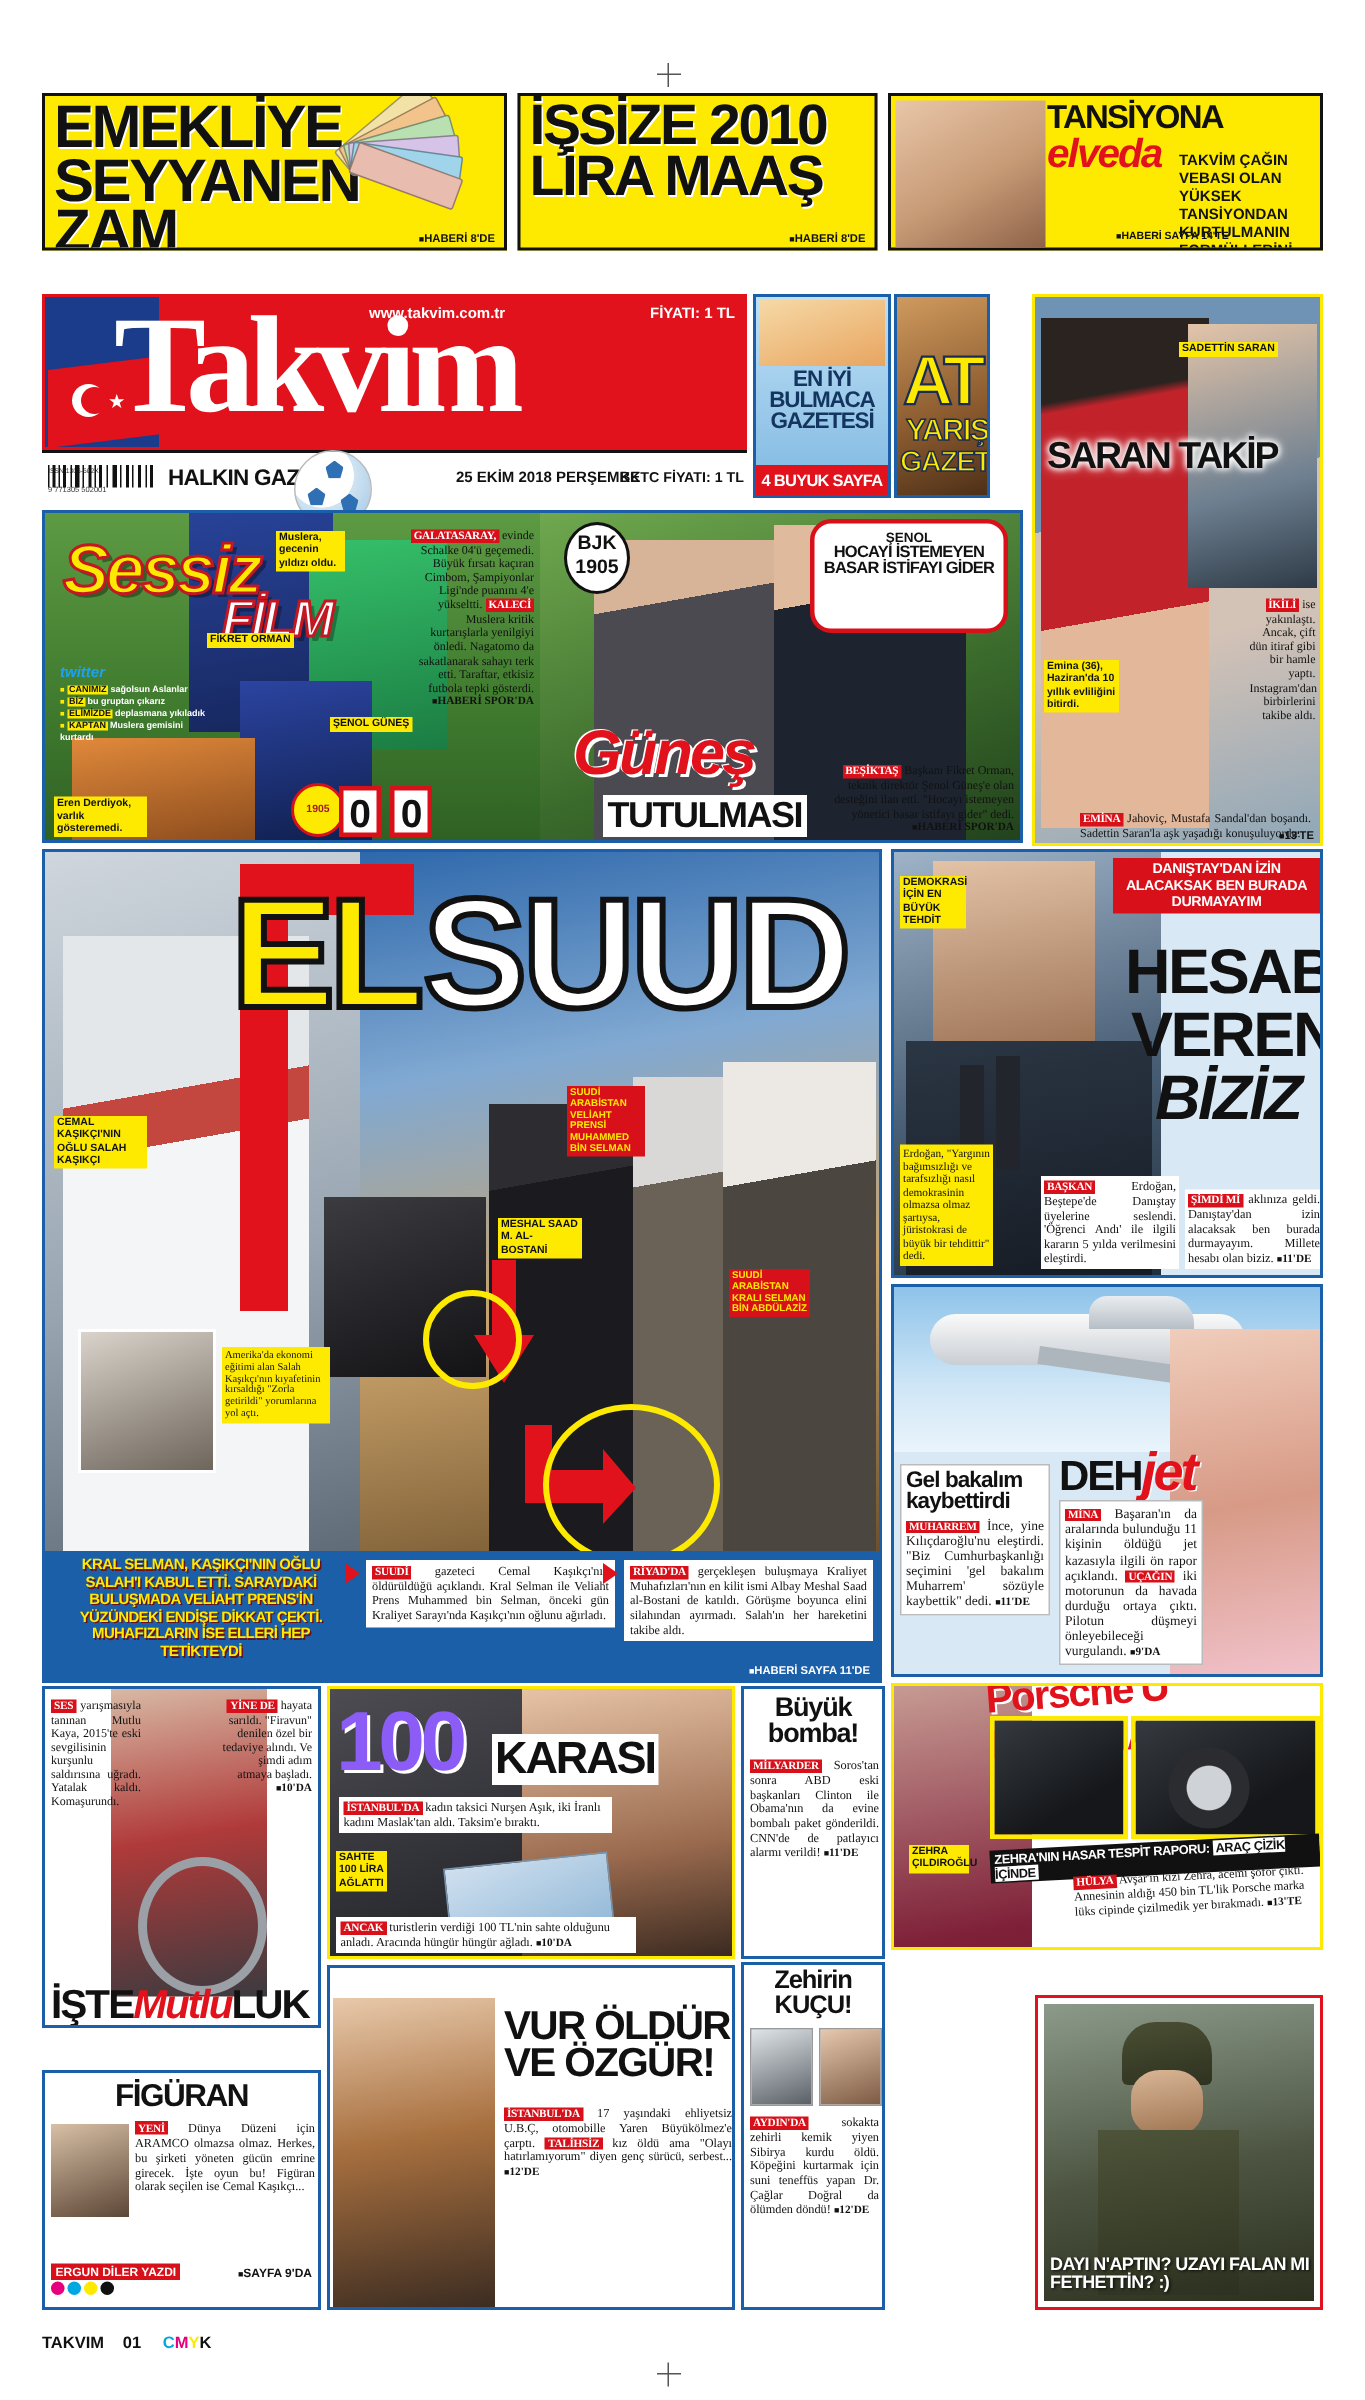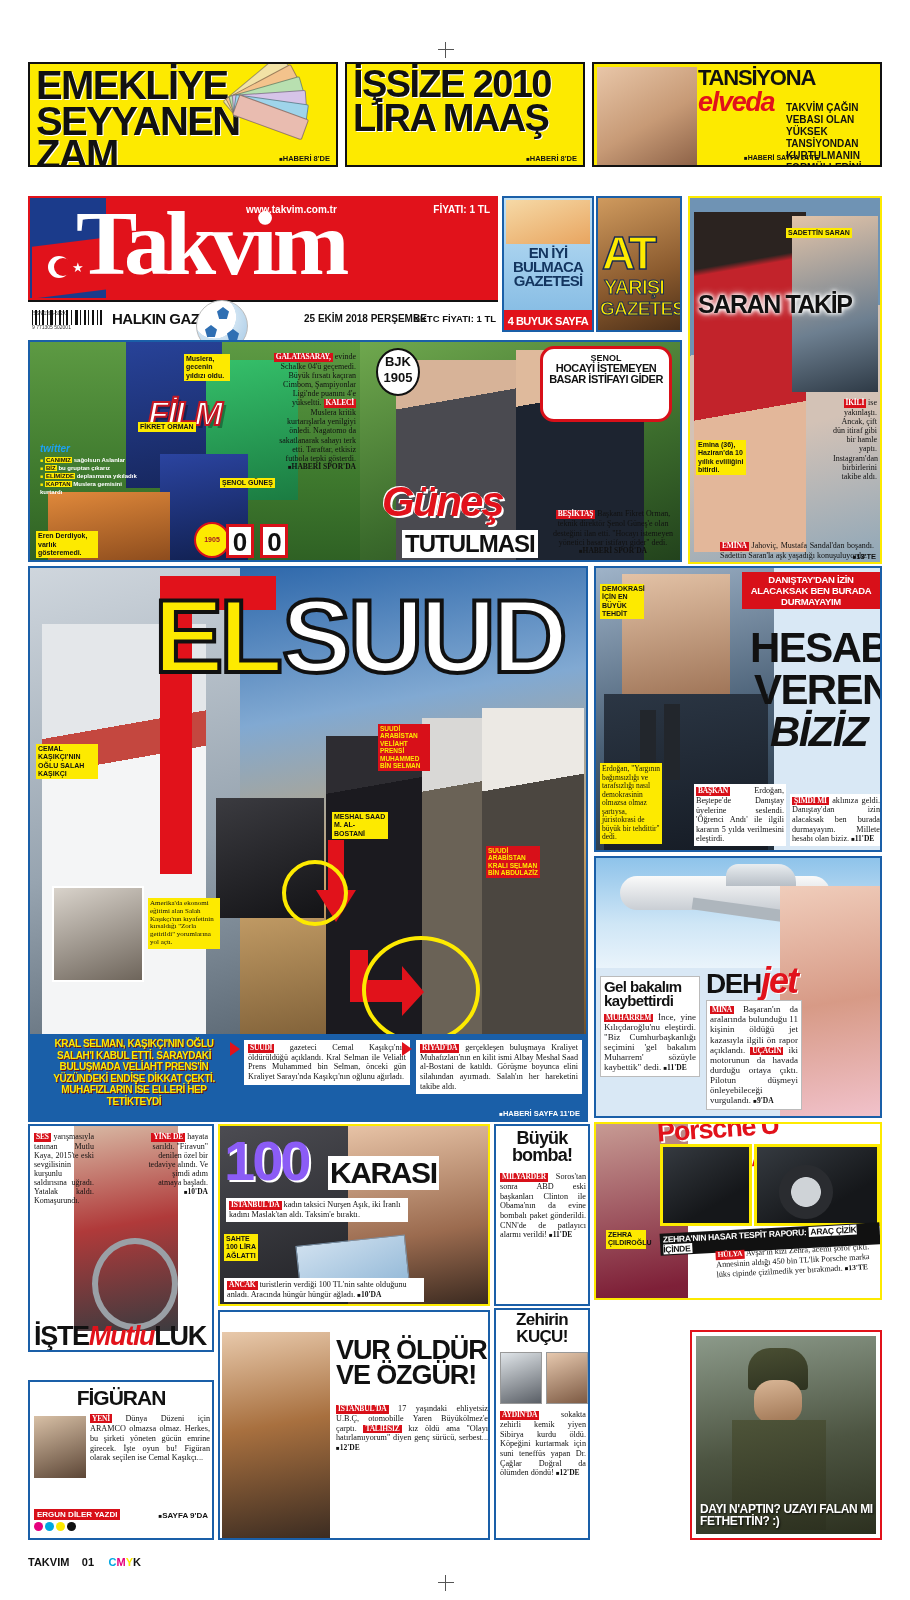--- a/index.html
+++ b/index.html
@@ -157,21 +157,21 @@
     clip-path: polygon(50% 0,100% 38%,82% 100%,18% 100%,0 38%);
   }
 
   
   #promo-bulmaca {
     left: 502px; top: 196px; width: 92px; height: 136px;
     background: linear-gradient(180deg,#bfe0f5,#7fb8e2);
     border: 2px solid #1a5fa8;
   }
   #promo-atyarisi {
-    left: 596px; top: 196px; width: 86px; height: 136px;
+    left: 596px; top: 196px; width: 64px; height: 136px;
     border: 2px solid #1a5fa8;
   }
   .promo-line {
     font-weight: bold; color: #13355f; letter-spacing: -.8px; line-height: .92;
     text-align: center; font-size: 15px;
   }
   #atyarisi-at {
     position: absolute; left: 4px; top: 28px; font-size: 46px; font-weight: bold;
     color: #fdea00; letter-spacing: -3px; -webkit-text-stroke: 1.5px #1a2c52;
   }
@@ -281,21 +281,21 @@
   #speech-bubble .sb-top {
     font-weight: bold; font-size: 9px; color: #111; text-align: center;
   }
   #speech-bubble .sb-main {
     font-weight: bold; font-size: 11px; color: #111; line-height: 1.04;
     letter-spacing: -.5px; text-align: center;
   }
   #bjk-col {
     position: absolute; right: 4px; bottom: 4px; width: 126px;
     font-family: "Liberation Serif", serif; font-size: 8px; line-height: 1.17;
-    color: #111; text-align: center; margin-left: 20px;
+    color: #111; text-align: right; margin-left: 20px;
   }
 
   
   #main-story {
     left: 28px; top: 566px; width: 560px; height: 556px;
     border: 2px solid #1a5fa8; background: #7f1d1d;
   }
   #main-photo {
     position: absolute; left: 0; top: 0; width: 100%; height: 470px;
   }
@@ -773,20 +773,21 @@
     <div class="ph ph-pitch" id="sports-photo-left">
       <div class="ph" style="left:96px;top:-4px;width:96px;height:150px;background:linear-gradient(170deg,#28439a,#16265c);"></div>
       <div class="ph" style="left:176px;top:18px;width:92px;height:140px;background:linear-gradient(170deg,#35c06a,#1b7c42);"></div>
       <div class="ph" style="left:130px;top:112px;width:88px;height:108px;background:linear-gradient(170deg,#2b44a0,#101f4e);"></div>
       <div class="ph" style="left:18px;top:150px;width:122px;height:72px;background:linear-gradient(170deg,#e0893b,#8a4a1c);"></div>
     </div>
     <div class="ph" id="sports-photo-right">
       <div class="ph" style="left:36px;top:18px;width:120px;height:204px;background:linear-gradient(170deg,#d7b398 0 22%,#4a4a50 22%);"></div>
       <div class="ph" style="left:156px;top:8px;width:128px;height:214px;background:linear-gradient(170deg,#dfba9c 0 24%,#1d2430 24%);"></div>
     </div>
+    <div id="sessiz">Sessiz</div>
     <div id="film">FİLM</div>
 
     <div id="twitter-box">
       <span id="twitter-logo">twitter</span>
       <div class="tw-line"><i>CANIMIZ</i> <span>sağolsun Aslanlar</span></div>
       <div class="tw-line"><i>BİZ</i> <span>bu gruptan çıkarız</span></div>
       <div class="tw-line"><i>ELİMİZDE</i> <span>deplasmana yıkıladık</span></div>
       <div class="tw-line"><i>KAPTAN</i> <span>Muslera gemisini kurtardı</span></div>
     </div>
 

